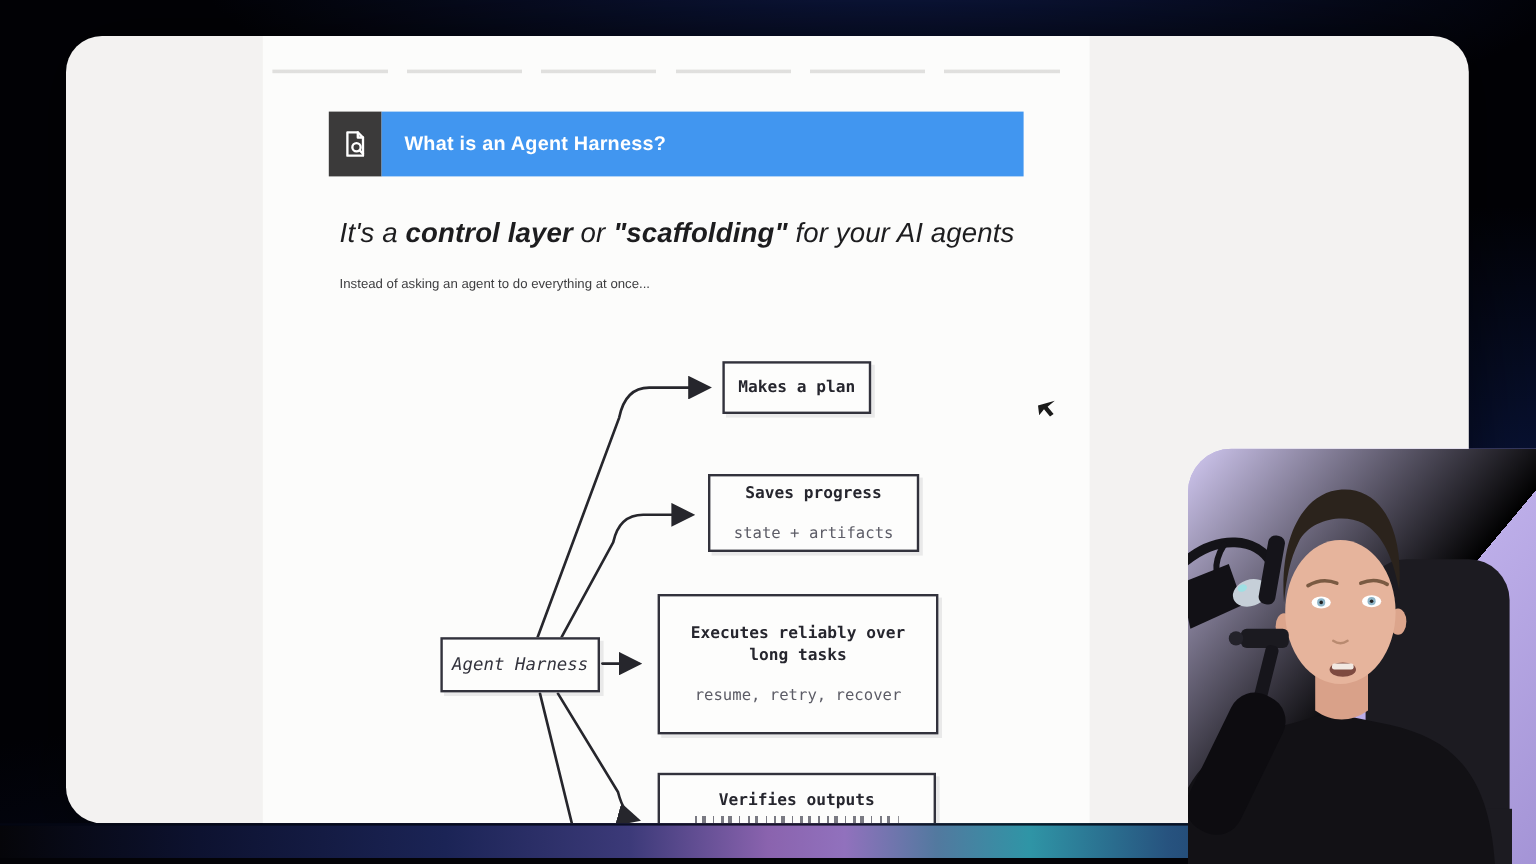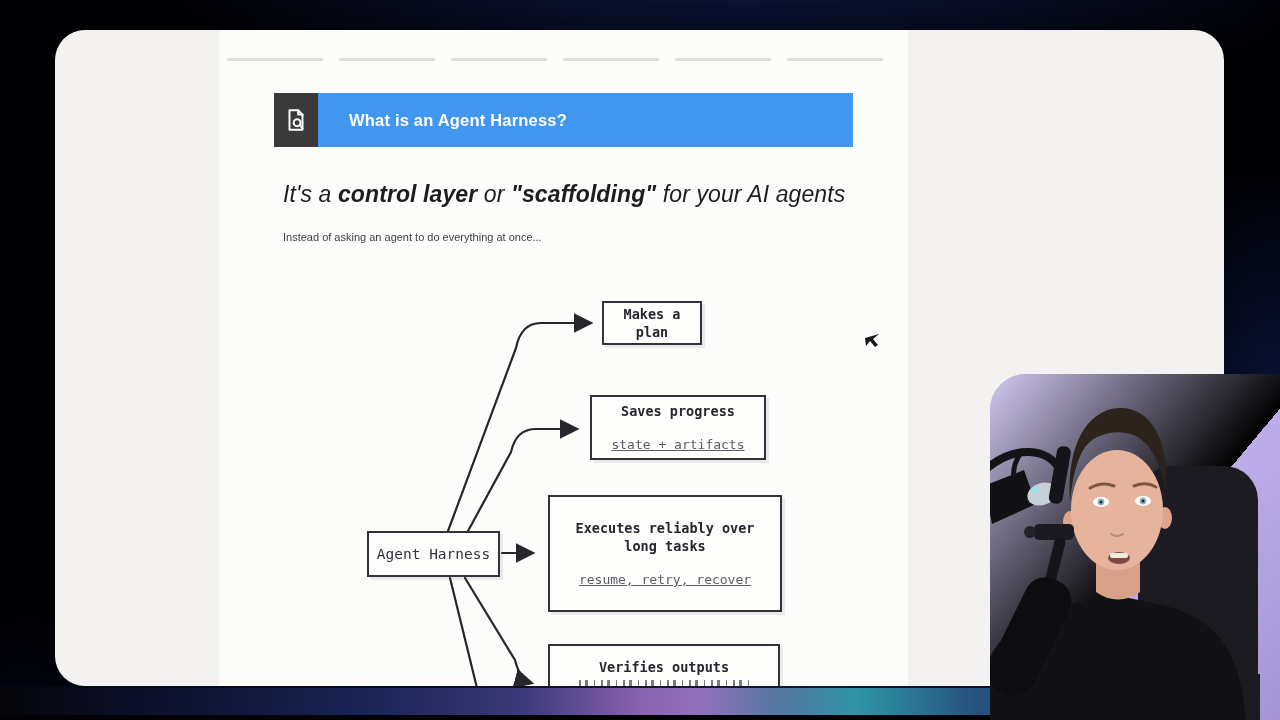--- a/index.html
+++ b/index.html
@@ -30,21 +30,21 @@
   }
 
   
   .banner{position:absolute;left:55px;top:63px;width:579px;height:54px;display:flex;}
   .banner-icon{
     width:44px;height:54px;background:#3b3a3a;flex:0 0 44px;
     display:flex;align-items:center;justify-content:center;
   }
   .banner-blue{
     flex:1;background:#4196f0;display:flex;align-items:center;
-    padding-left:31px;color:#ffffff;font-weight:bold;font-size:16.5px;letter-spacing:.2px;
+    padding-left:19px;color:#ffffff;font-weight:bold;font-size:16.5px;letter-spacing:.2px;
   }
 
   
   .heading{
     position:absolute;left:64px;top:151px;width:600px;
     font-style:italic;font-size:23px;color:#1d1d1f;letter-spacing:.1px;
   }
   .heading b{font-weight:700;}
   .subheading{
     position:absolute;left:64px;top:201px;font-size:11px;color:#3e3e40;
@@ -53,27 +53,27 @@
   
   .connectors{position:absolute;left:0;top:0;width:689px;height:656px;}
   .dbox{
     position:absolute;background:#fdfdfc;border:2px solid #32323c;
     box-shadow:3px 3px 0 rgba(70,70,80,0.10);
     display:flex;flex-direction:column;align-items:center;justify-content:center;
     text-align:center;box-sizing:border-box;
     font-family:"DejaVu Sans Mono",monospace;
   }
   .dbox .t{font-weight:bold;font-size:13.5px;color:#26262e;line-height:18px;}
-  .dbox .s{font-size:13px;color:#5c5c66;line-height:17px;margin-top:16px;text-decoration:underline;}
-  .node-plan   {left:383px;top:271px;width:100px;height:44px;}
+  .dbox .s{font-size:13px;color:#5c5c66;line-height:17px;margin-top:16px;}
+  .node-plan   {left:383px;top:271px;width:124px;height:44px;}
   .node-saves  {left:371px;top:365px;width:176px;height:65px;}
   .node-exec   {left:329px;top:465px;width:234px;height:117px;padding:0 10px;}
   .node-verify {left:329px;top:614px;width:232px;height:80px;justify-content:flex-start;padding-top:12px;}
   .node-root   {left:148px;top:501px;width:133px;height:46px;}
-  .node-root .t{font-weight:normal;font-size:14.5px;color:#33333d;}
+  .node-root .t{font-weight:normal;font-size:14.5px;color:#33333d;font-style:italic;}
   .frag-line{
     width:170px;height:6px;margin-top:4px;opacity:.85;overflow:hidden;
     background:repeating-linear-gradient(90deg,#63636d 0 2px,transparent 2px 6px,#63636d 6px 9px,transparent 9px 15px,#63636d 15px 16px,transparent 16px 22px);
   }
 
   
   .bottom-bar{
     position:absolute;left:0;top:686px;width:1280px;height:34px;z-index:5;
     background:linear-gradient(90deg,
       #050509 0%, #0d1230 13%, #1b2456 29%, #3c3a79 41%, #8a63ae 50%,

